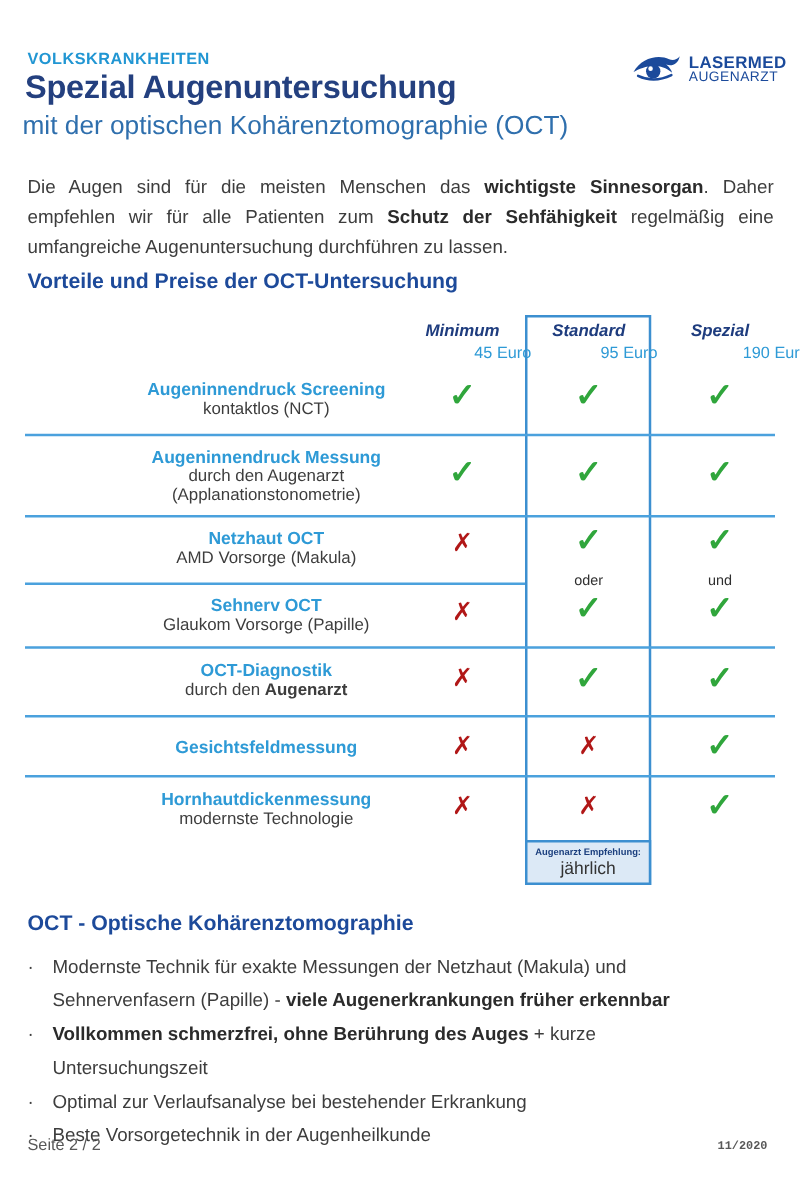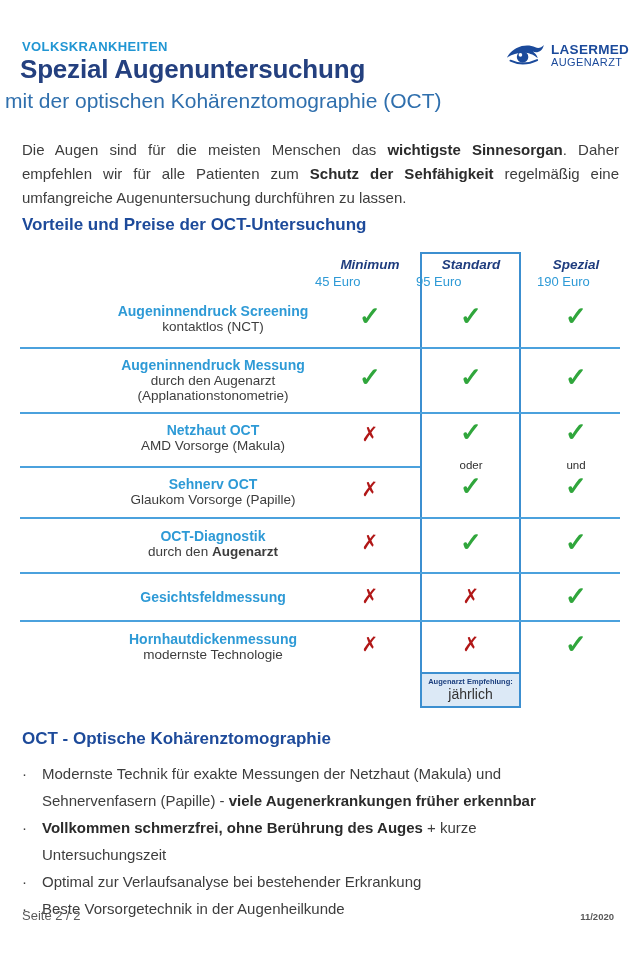--- a/index.html
+++ b/index.html
@@ -7,21 +7,21 @@
     position:relative; width:640px; height:960px; margin:0 auto;
     background:#ffffff; overflow:hidden;
     font-family:"Liberation Sans", sans-serif;
     -webkit-font-smoothing:antialiased;
   }
   .abs { position:absolute; }
 
   
   .eyebrow { left:22px; top:39px; font-size:13px; font-weight:bold; color:#2196d3; letter-spacing:.4px; }
   .title   { left:20px; top:54px; font-size:26px; font-weight:bold; color:#24407f; letter-spacing:-.2px; }
-  .subtitle{ left:5px; top:89px; font-size:21px; color:#2f6fad; }
+  .subtitle{ left:18px; top:89px; font-size:21px; color:#2f6fad; }
 
   .logo { left:505px; top:40px; display:flex; align-items:flex-start; gap:6px; }
   .logo svg { width:40px; height:28px; }
   .logo-text { display:flex; flex-direction:column; line-height:1.05; padding-top:3px; }
   .logo-name { font-size:13.5px; font-weight:bold; color:#1b4a9b; letter-spacing:.3px;text-align:center; }
   .logo-sub  { font-size:11px; color:#1b4a9b; letter-spacing:.4px; }
 
   
   .intro { left:22px; top:138px; width:597px; font-size:15px; line-height:24px;
            color:#3d3d3d; text-align:justify; }
@@ -34,39 +34,39 @@
   
   .hline  { height:2px; background:#4ba1dd; }
   .stdbox { left:420px; top:252px; width:101px; height:456px;
             border:2px solid #3c8fd0; box-sizing:border-box; }
   .recbox { left:420px; top:672px; width:101px; height:36px; background:#dce9f6;
             border:2px solid #3c8fd0; box-sizing:border-box; text-align:center; }
   .rec-label { display:block; margin-top:3px; font-size:7.5px; font-weight:bold; color:#1b3f7e; }
   .rec-value { display:block; font-size:14px; color:#333333; }
 
   .col-head  { width:110px; text-align:center; font-size:13.5px; font-weight:bold; color:#1e3c7e;font-style:italic; }
-  .col-price { width:110px; text-align:left; font-size:13px; color:#2e9ad6; }
+  .col-price { width:110px; text-align:right; font-size:13px; color:#2e9ad6; }
 
   .row-label { left:12px; width:402px; text-align:center; }
   .row-title { font-size:14px; font-weight:bold; color:#2e9ad6; }
   .row-sub   { font-size:13.5px; color:#3d3d3d; line-height:15px; }
 
   .mark  { width:60px; text-align:center; line-height:1; }
   .check { font-size:26px; color:#30a63c; font-weight:bold; }
   .cross { font-size:20px; color:#b11717; font-weight:bold;
            font-family:"DejaVu Sans", sans-serif; }
   .connector { width:60px; text-align:center; font-size:11.5px; color:#2f2f2f; }
 
   
   .bullets { left:22px; top:760px; width:578px; }
   .bullet  { display:flex; font-size:15px; line-height:27px; color:#3d3d3d; }
   .bullet .dot { width:20px; flex:0 0 20px; color:#3d3d3d; }
 
   .footer-page { left:22px;  top:908px; font-size:13px; color:#585858; }
-  .footer-date { right:26px; top:911px; font-size:9.5px; font-weight:bold; color:#585858; }
+  .footer-date { right:26px; top:911px; font-size:9.5px; font-weight:bold; color:#585858;font-family:Liberation Mono, monospace; }
 </style>
 </head>
 <body>
 
 <div id="page">
 
   <div class="abs eyebrow">VOLKSKRANKHEITEN</div>
   <div class="abs title">Spezial Augenuntersuchung</div>
   <div class="abs subtitle">mit der optischen Kohärenztomographie (OCT)</div>
 

